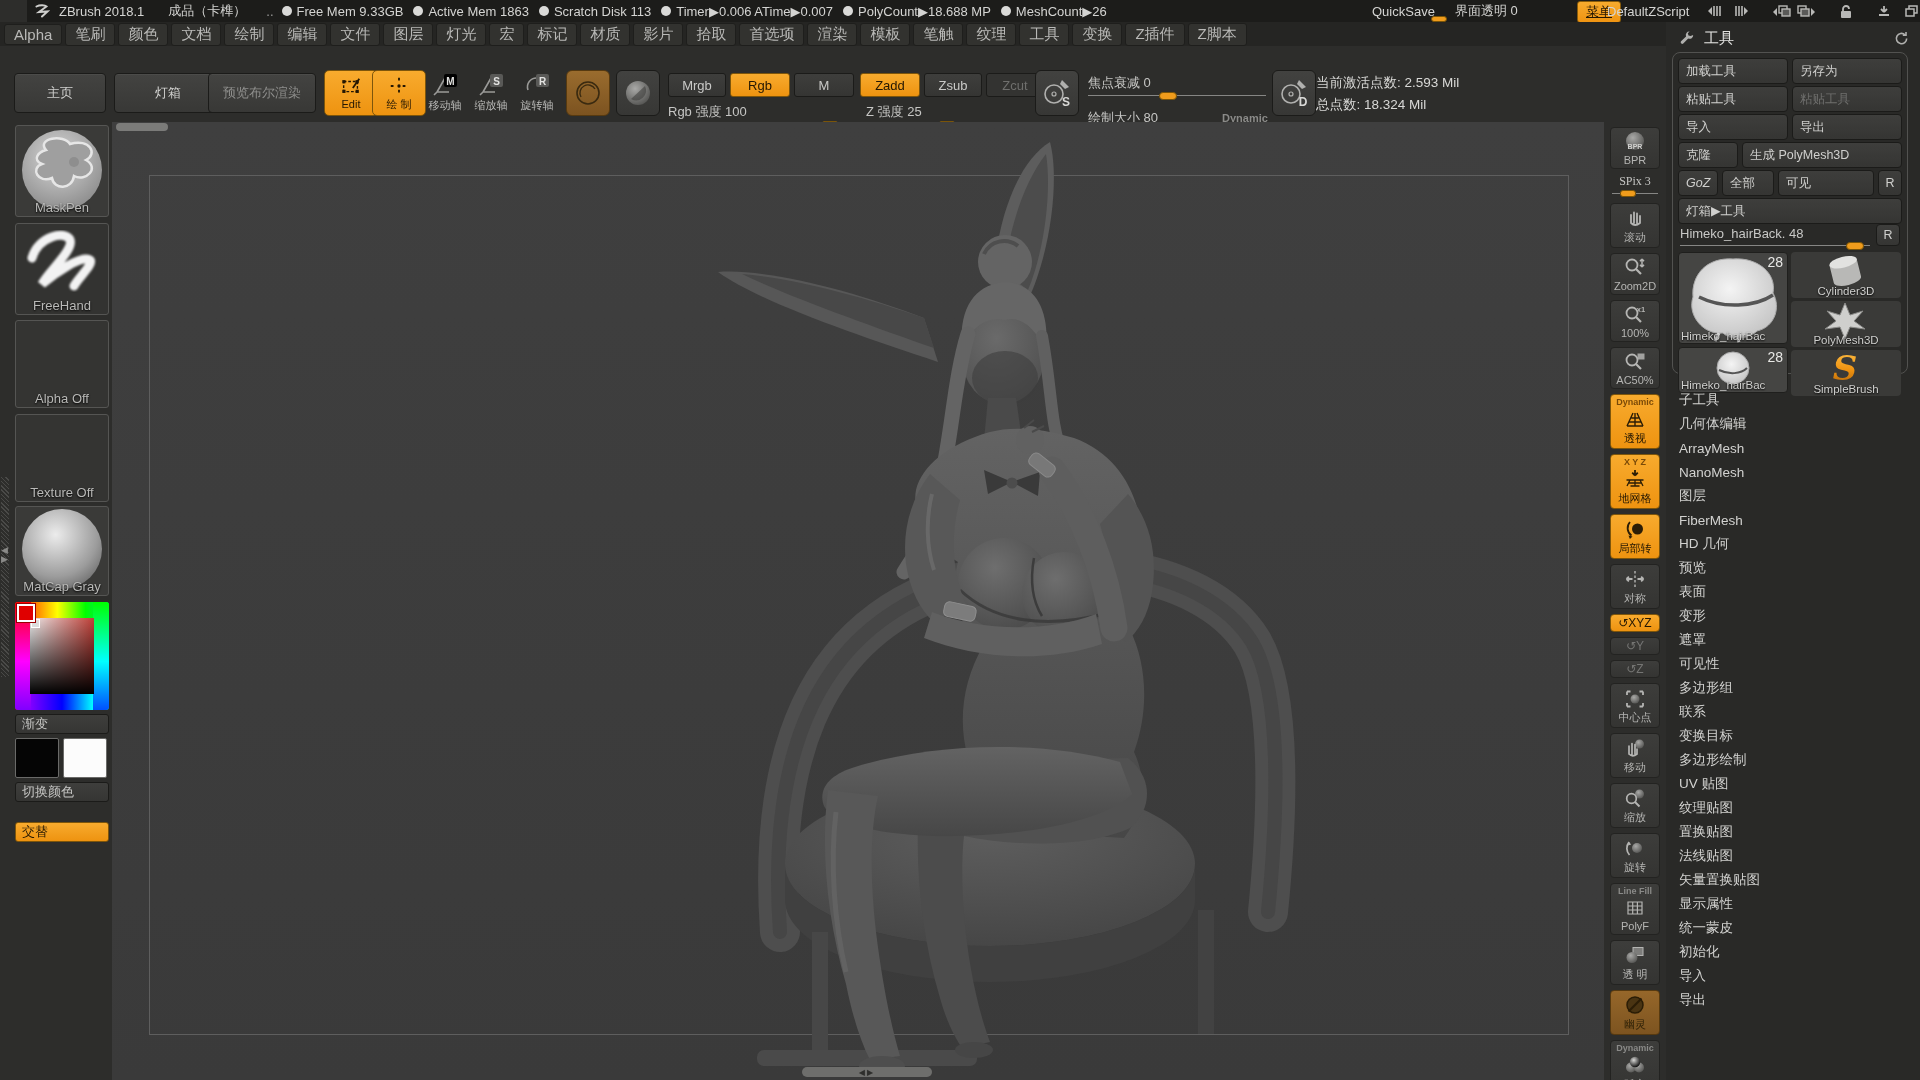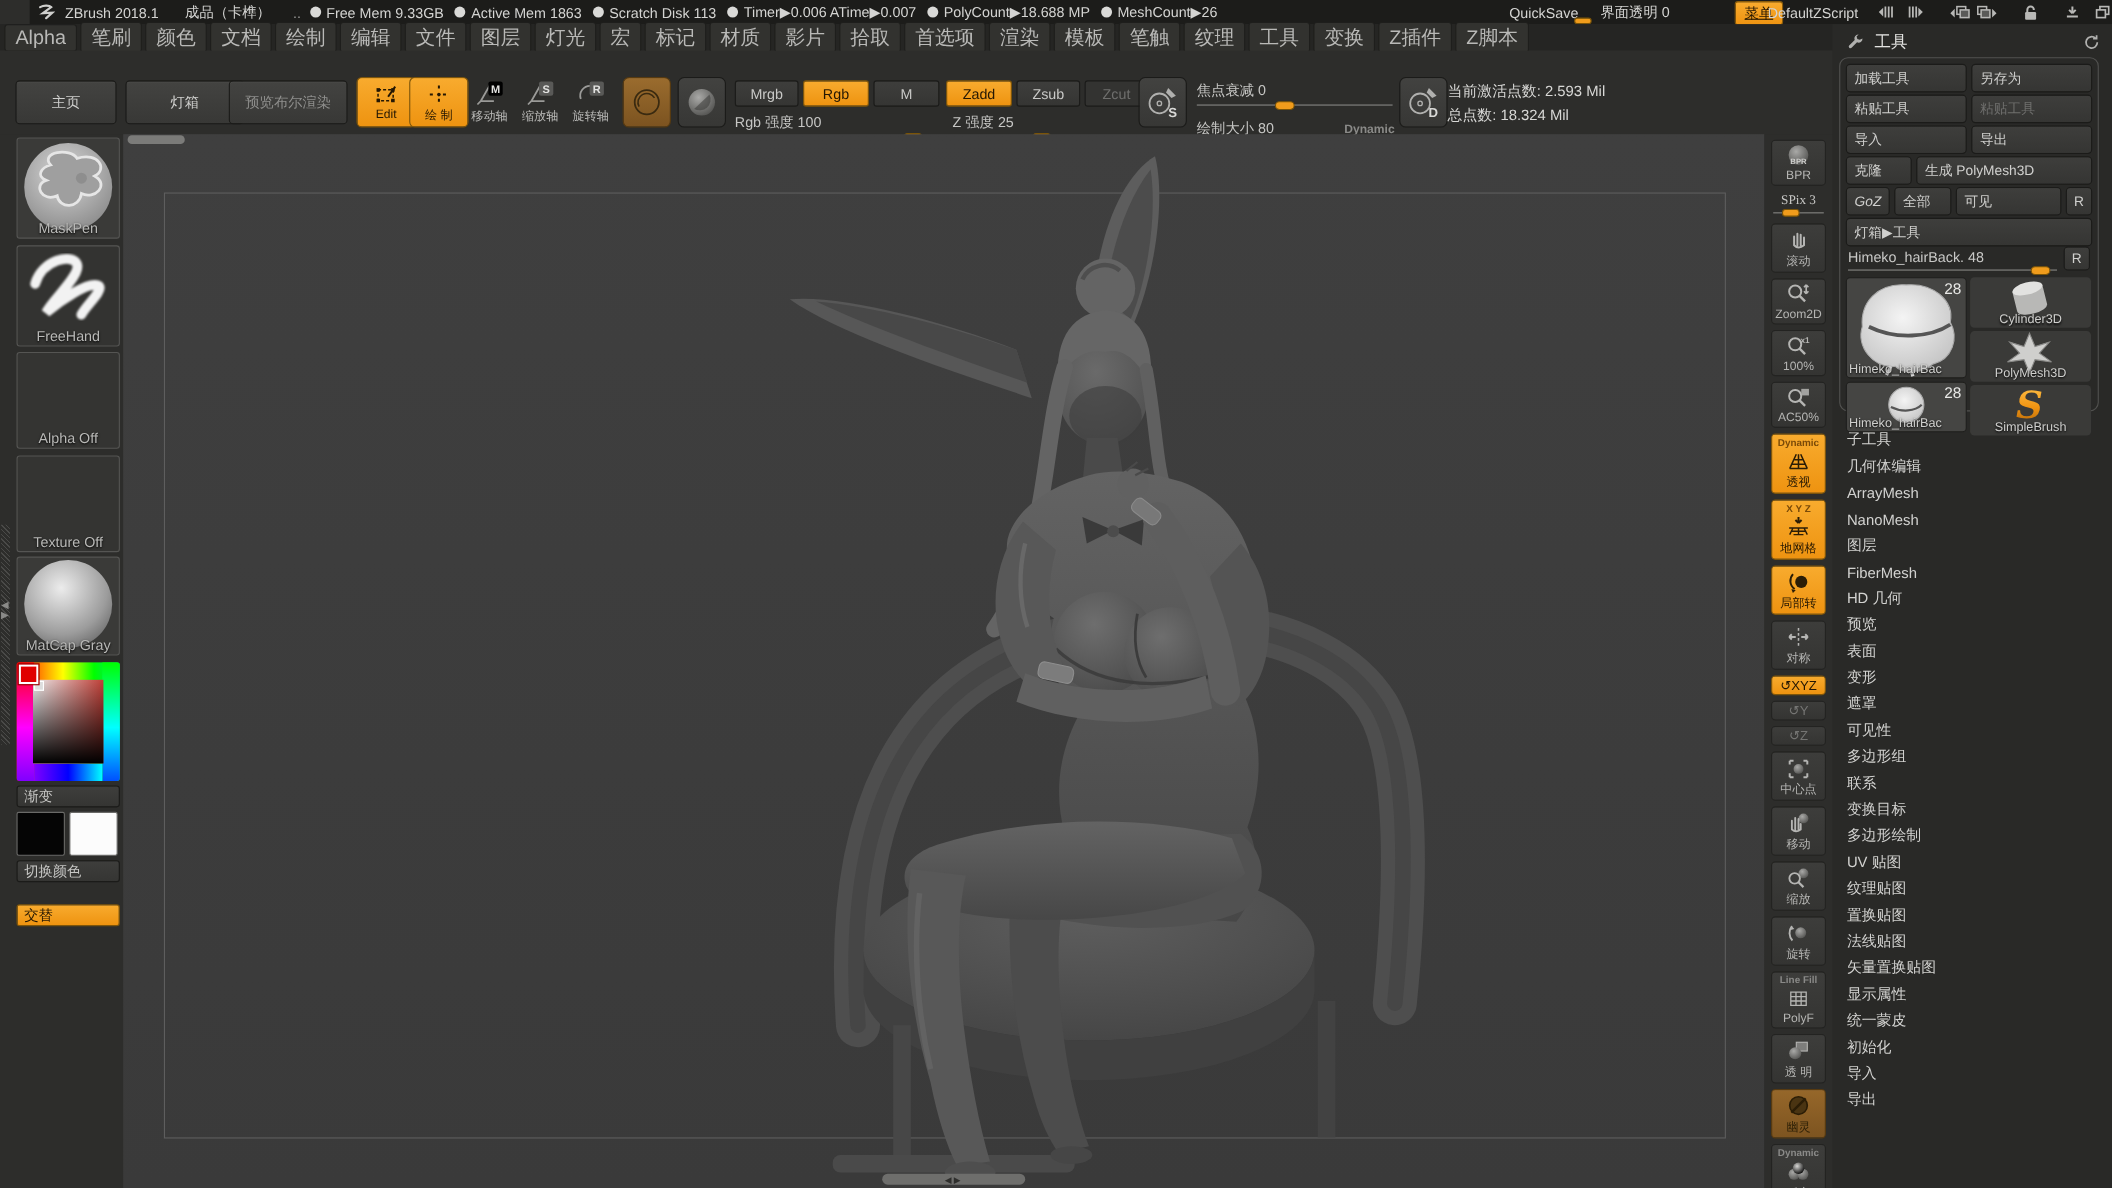--- a/index.html
+++ b/index.html
@@ -15,21 +15,21 @@
   .tb-ico { width:22px; height:18px; display:inline-flex; align-items:center; justify-content:center; margin-left:6px; }
   #menu-btn { background:linear-gradient(#f8ab2e,#ef9412); color:#241703; border:1px solid #8a5c0a;
     border-radius:3px; padding:1px 8px; font-size:13px; margin-left:14px;text-decoration:underline; }
   .opacity-pill { position:absolute; left:1404px; top:16px; width:16px; height:6px; border-radius:3px;
     background:#f09c1c; border:1px solid #7a5408; }
 
   
   #menubar { position:absolute; left:0; top:22px; width:1666px; height:24px; background:#252523;
     display:flex; align-items:center; padding-left:4px; }
   .menu-item { background:#32322f; border:1px solid #1e1e1c; border-radius:3px; color:#b9b9b7;
-    font-size:18px; padding:1px 9px; margin-right:3px; }
+    font-size:15px; padding:1px 9px; margin-right:3px; }
 
   
   #toolbar { position:absolute; left:0; top:46px; width:1666px; height:76px; background:#2d2d2b; }
   .tb-btn { position:absolute; top:27px; height:40px; display:flex; align-items:center; justify-content:center;
     background:linear-gradient(#434341,#383836); border:1px solid #1b1b19; border-radius:4px;
     color:#cfcfcd; font-size:13px; box-shadow:inset 0 1px 0 rgba(255,255,255,.05); }
   .tb-btn.dim { color:#8f8f8d; }
   .sq-btn { position:absolute; top:24px; width:54px; height:46px; border-radius:5px;
     display:flex; flex-direction:column; align-items:center; justify-content:center; font-size:11px; }
   .sq-orange { background:linear-gradient(#f8ab2e,#ee9310); border:1px solid #7d550b; color:#241703; }

